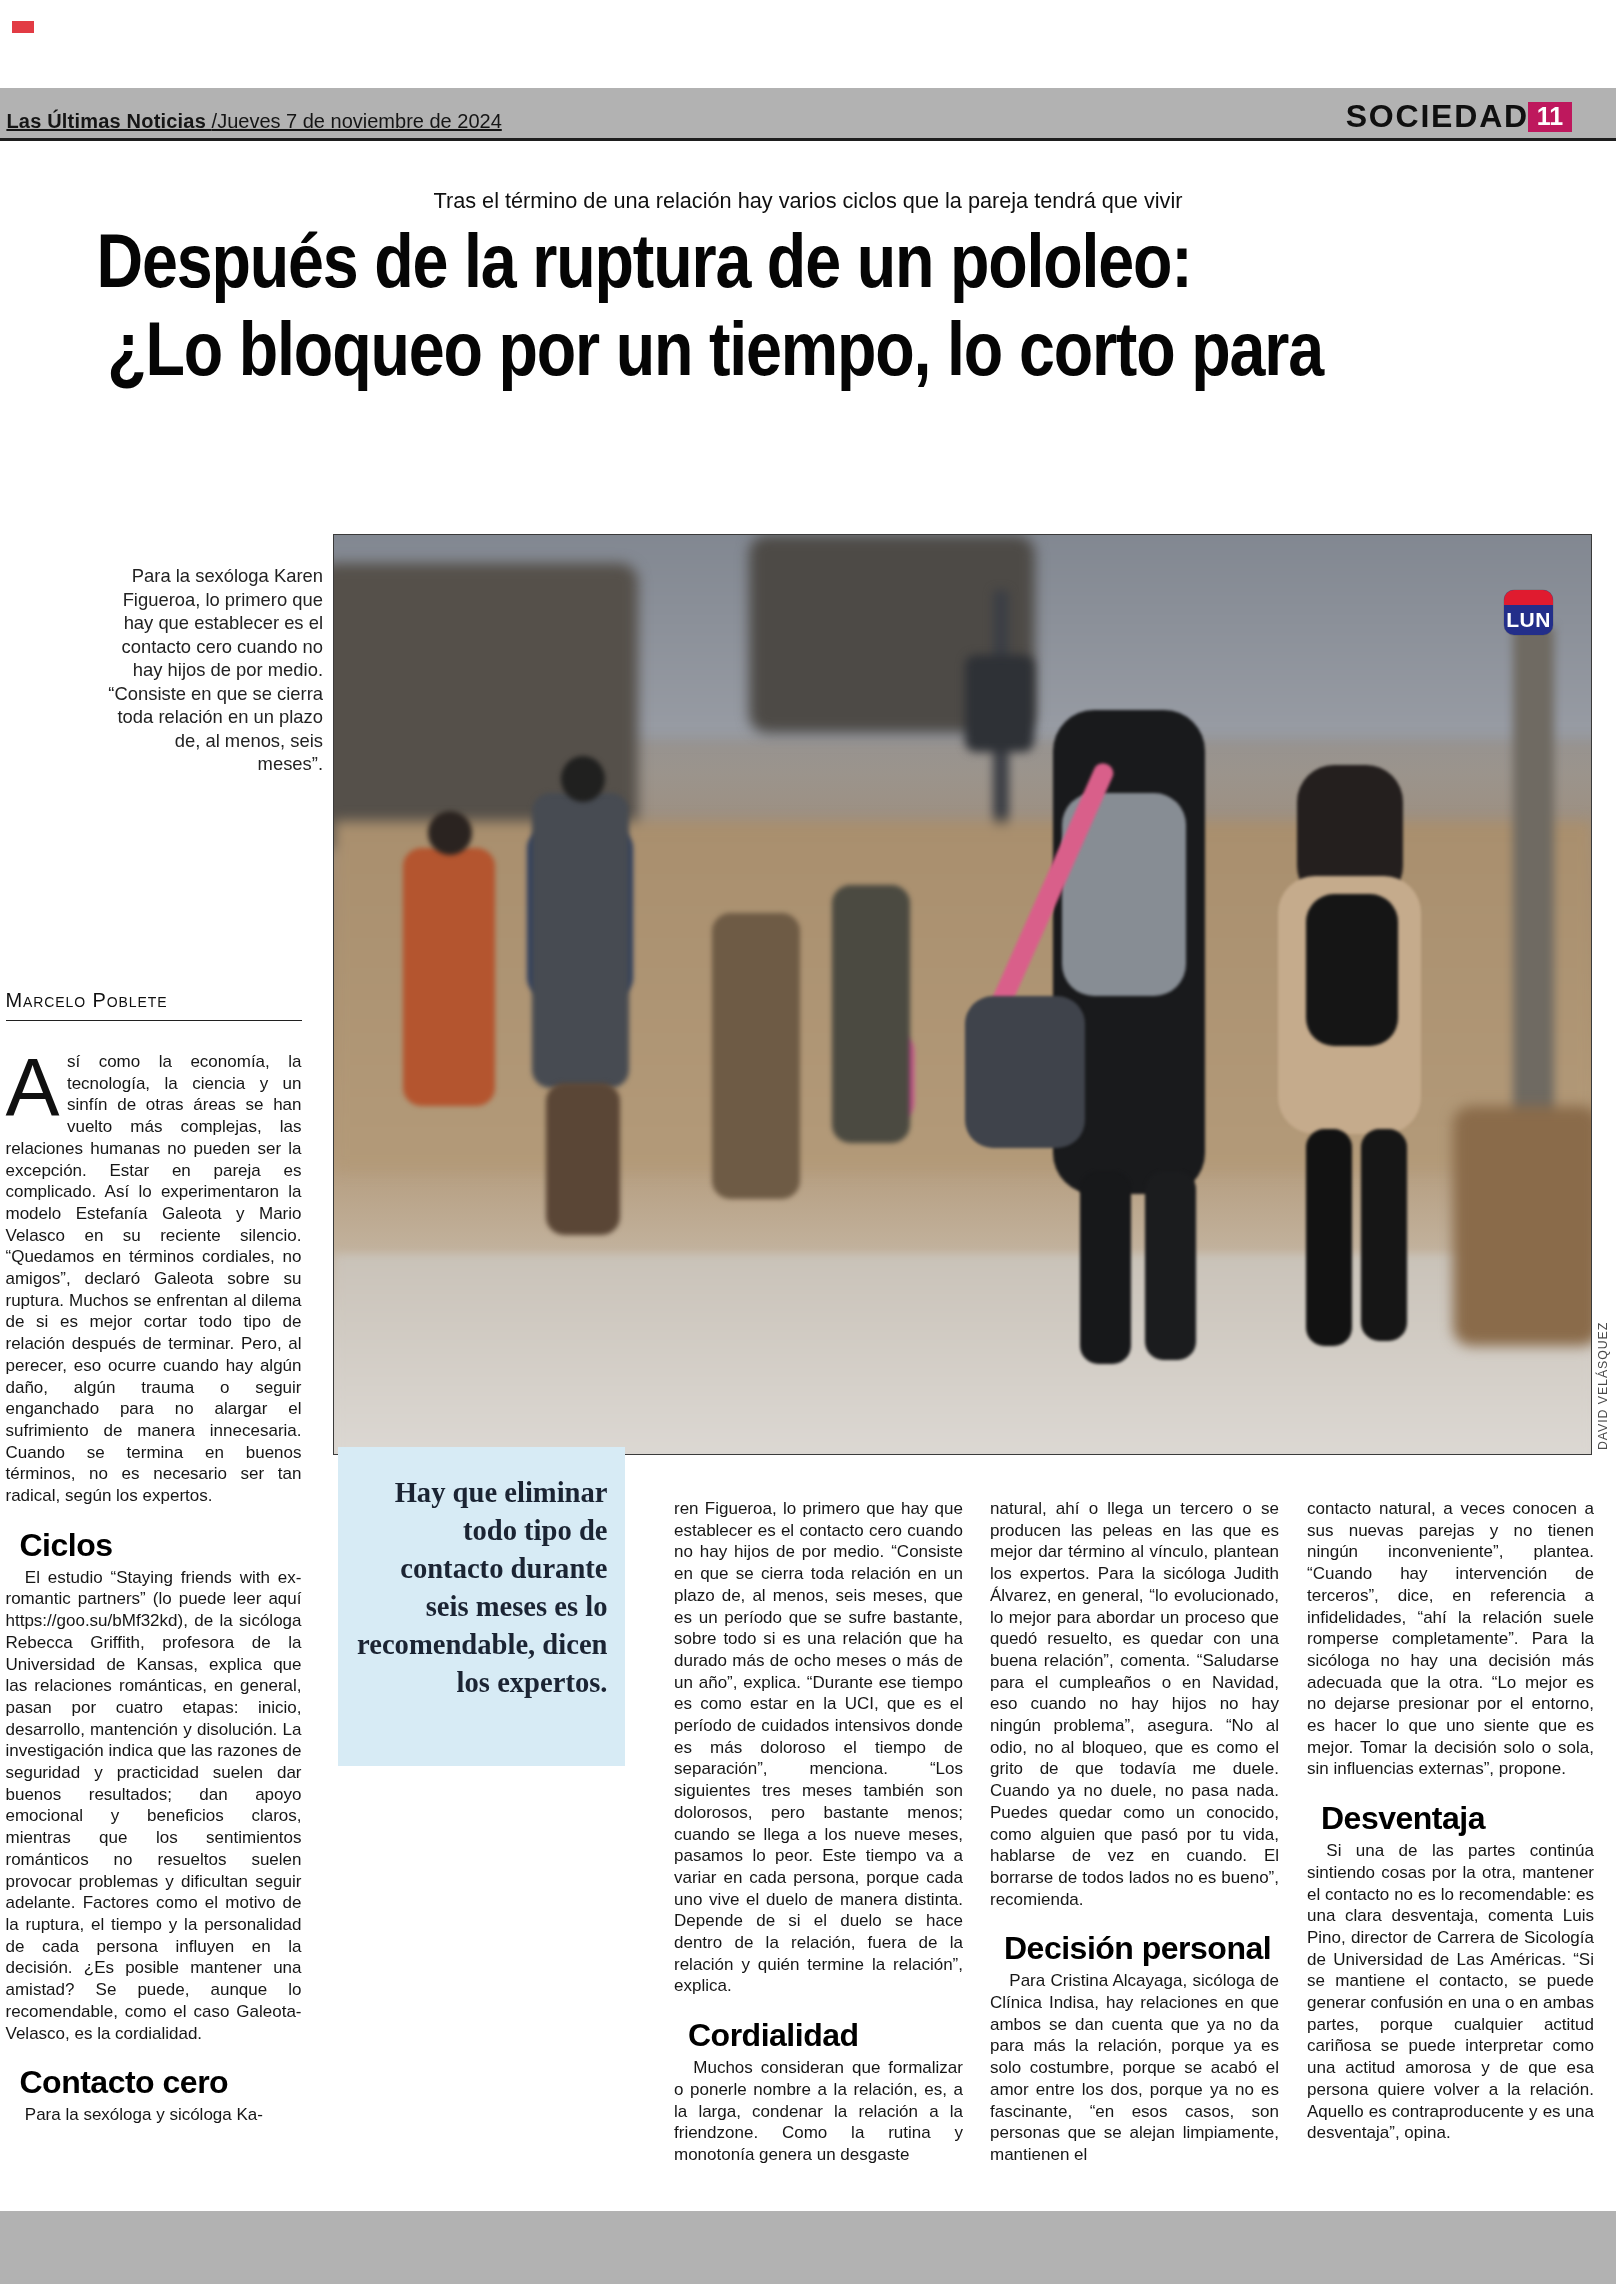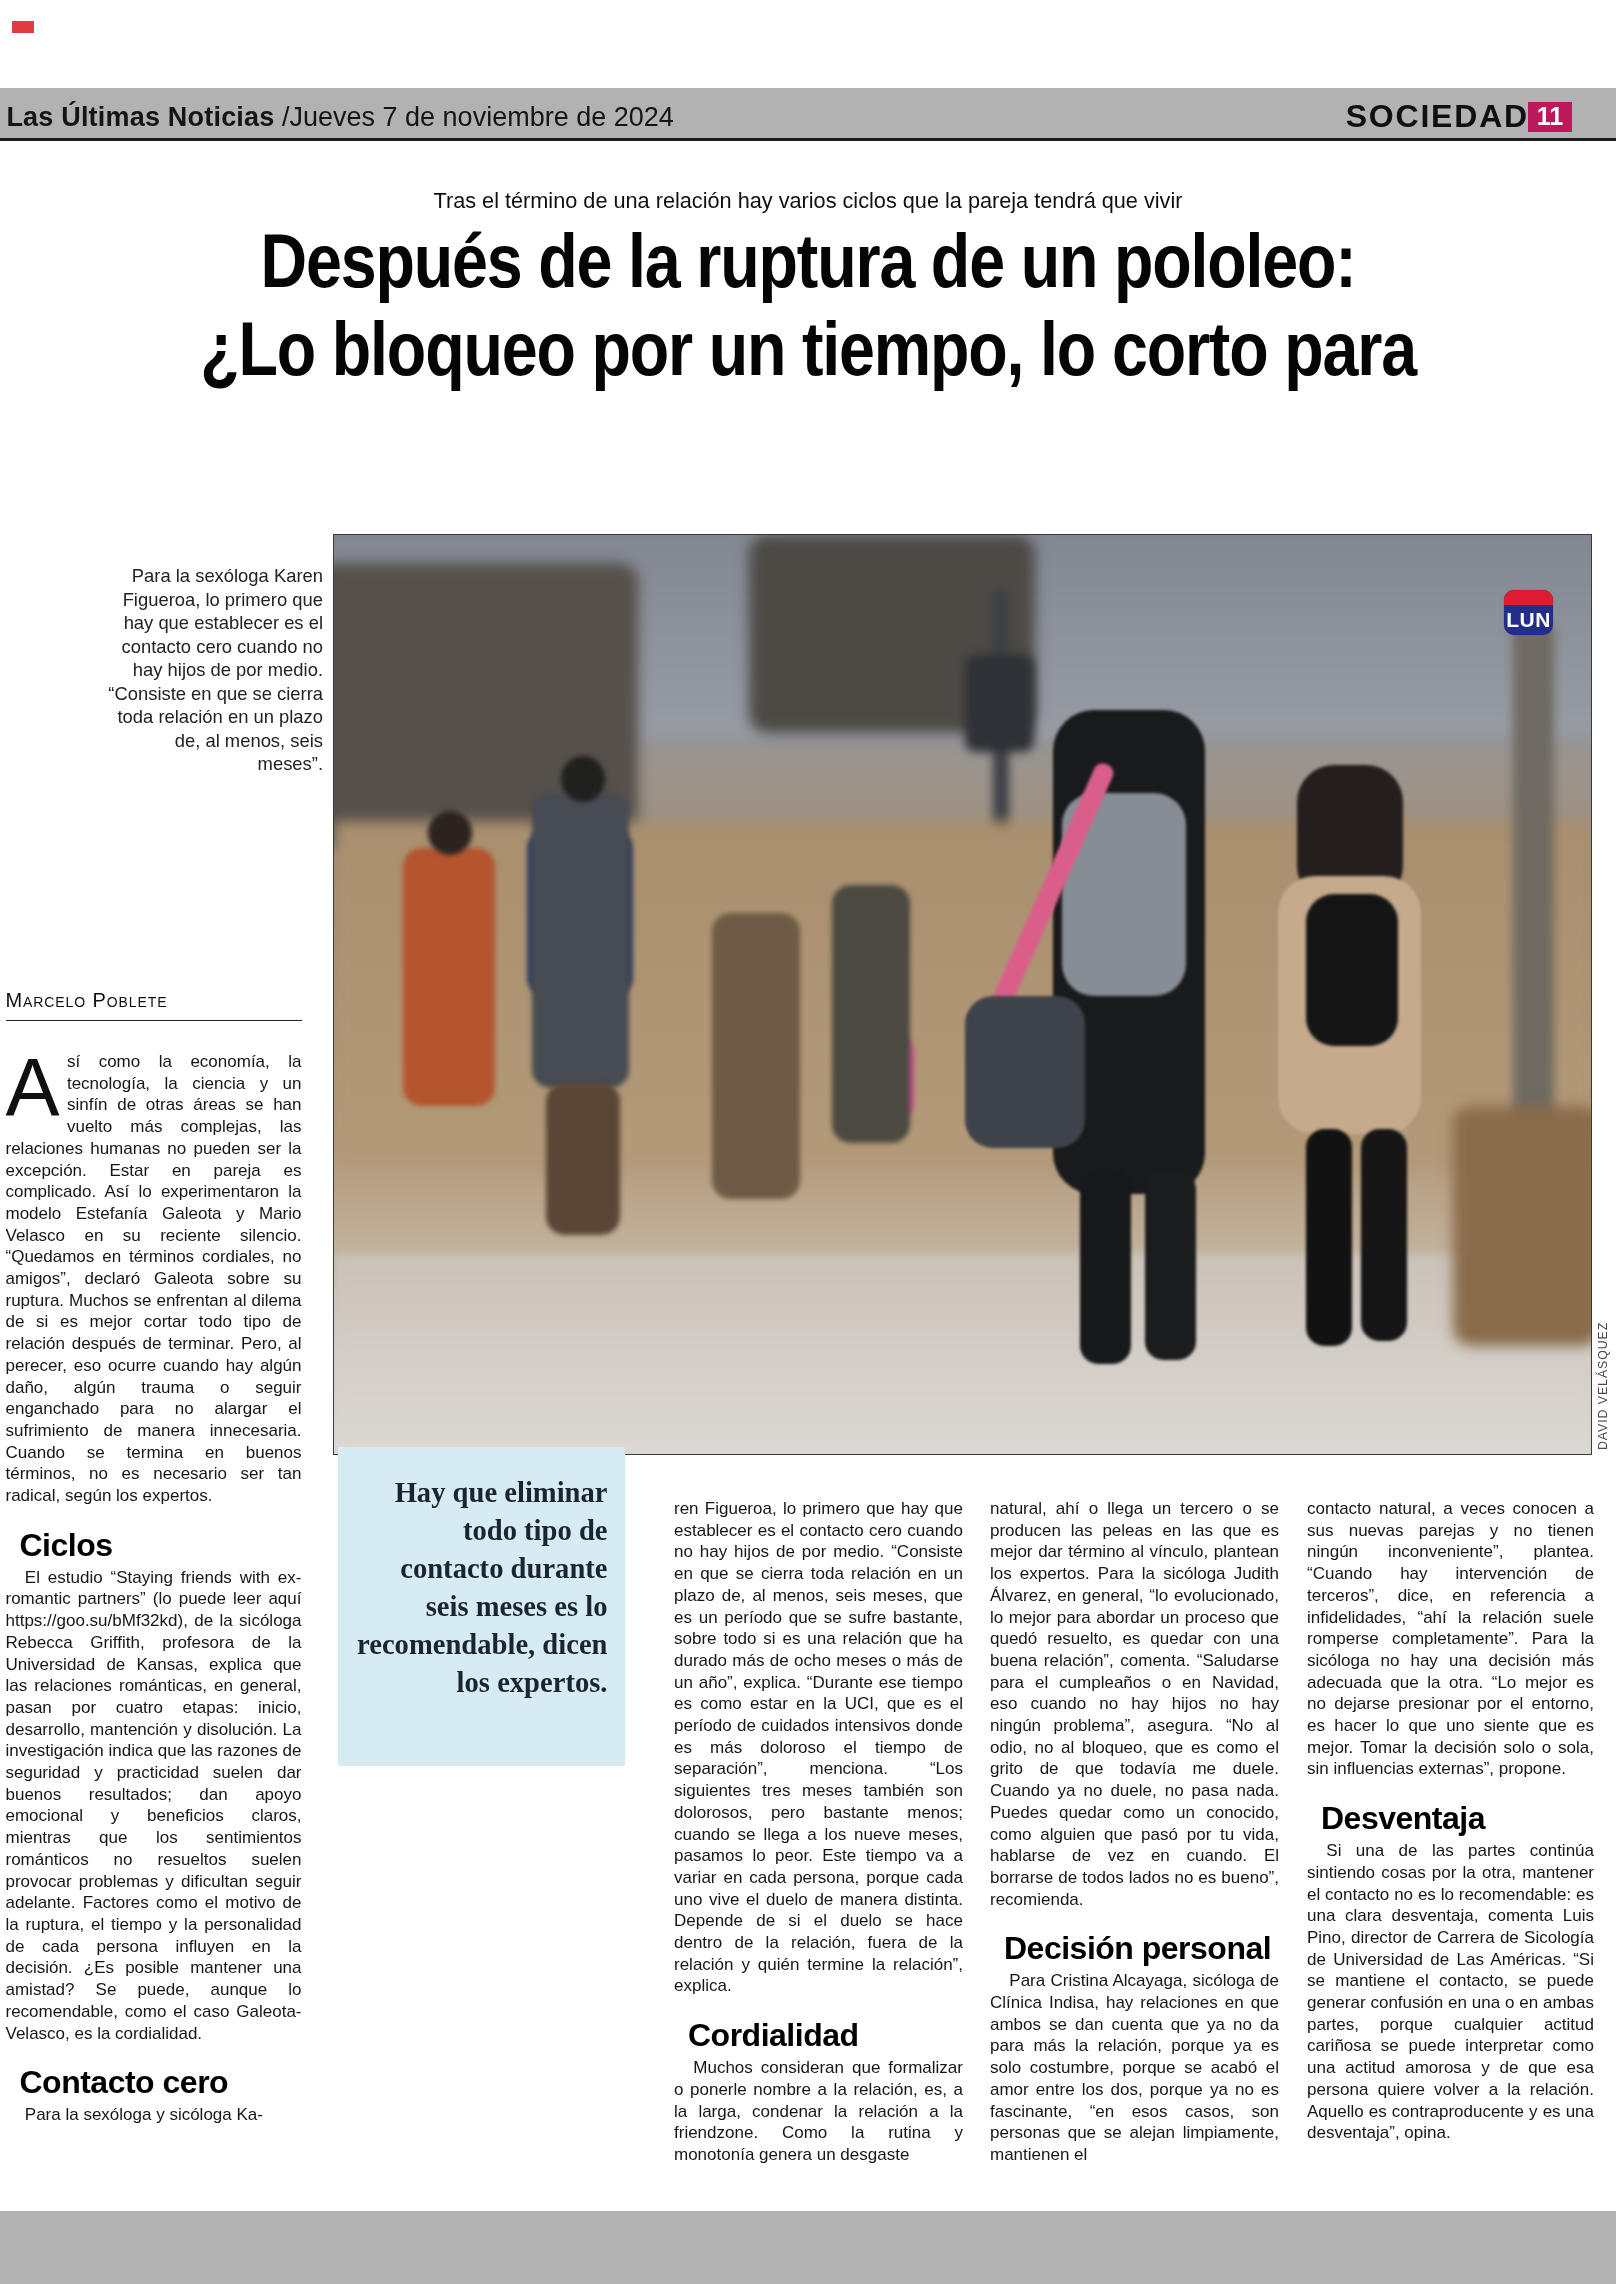--- a/index.html
+++ b/index.html
@@ -9,32 +9,32 @@
   }
 
   
   .reg-mark { position:absolute; left:12px; top:21px; width:22px; height:12px; background:#e23b44; }
 
   
   .masthead {
     position:absolute; left:0; top:88px; width:1616px; height:53px;
     background:#b2b2b2; border-bottom:3.7px solid #1e1e1e; box-sizing:border-box;
   }
-  .masthead-left { position:absolute; left:6.4px; bottom:4.6px; font-size:27px; white-space:nowrap; }
+  .masthead-left { position:absolute; left:6.4px; bottom:4.6px; font-size:20px; white-space:nowrap;text-decoration:underline; }
   .paper-name { font-weight:700; letter-spacing:0.2px; }
   .edition-date { font-weight:400; }
   .section-title { position:absolute; right:87px; bottom:2.8px; font-size:32px; font-weight:700; letter-spacing:1.8px; color:#101010; }
   .page-box {
     position:absolute; right:44px; bottom:6.4px; width:44px; height:30px; background:#be185d;
     color:#ffffff; font-size:25px; font-weight:700; display:flex; align-items:center; justify-content:center;
   }
 
   
   .kicker { position:absolute; left:0; top:188px; width:1616px; text-align:center; font-size:21.7px; color:#101010; }
-  .headline { position:absolute; left:0; top:217px; width:1616px; text-align:center; font-weight:700; color:#050505; }
+  .headline { position:absolute; left:0; top:217px; width:1616px; font-weight:700; color:#050505; }
   .hl-line { display:block; font-size:76px; line-height:88px; letter-spacing:-1.4px; }
   .hl-inner { display:inline-block; transform:scaleX(0.85); transform-origin:center; white-space:nowrap; }
 
   
   .photo-caption {
     position:absolute; left:106px; top:564px; width:217px;
     font-size:18.4px; line-height:23.5px; text-align:right; color:#222222;
   }
 
   

